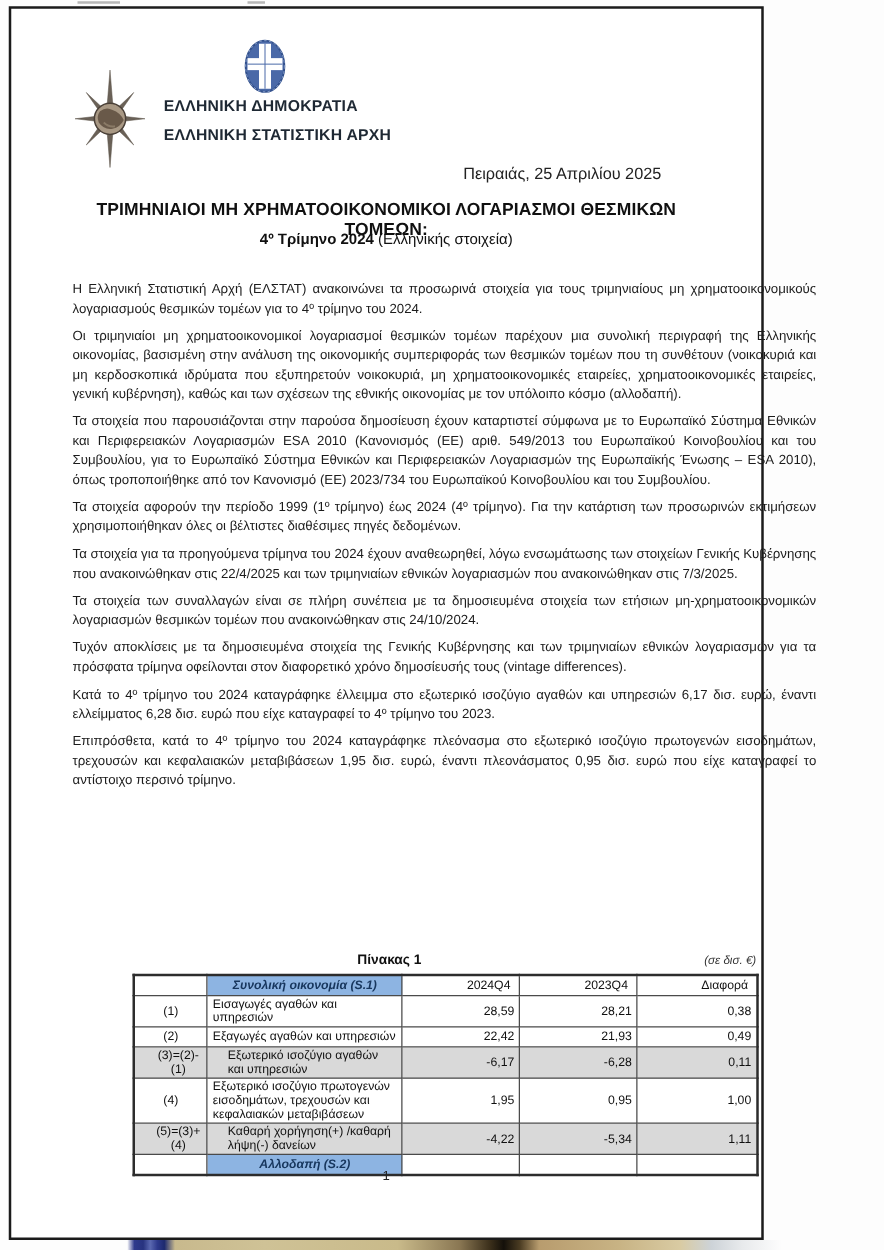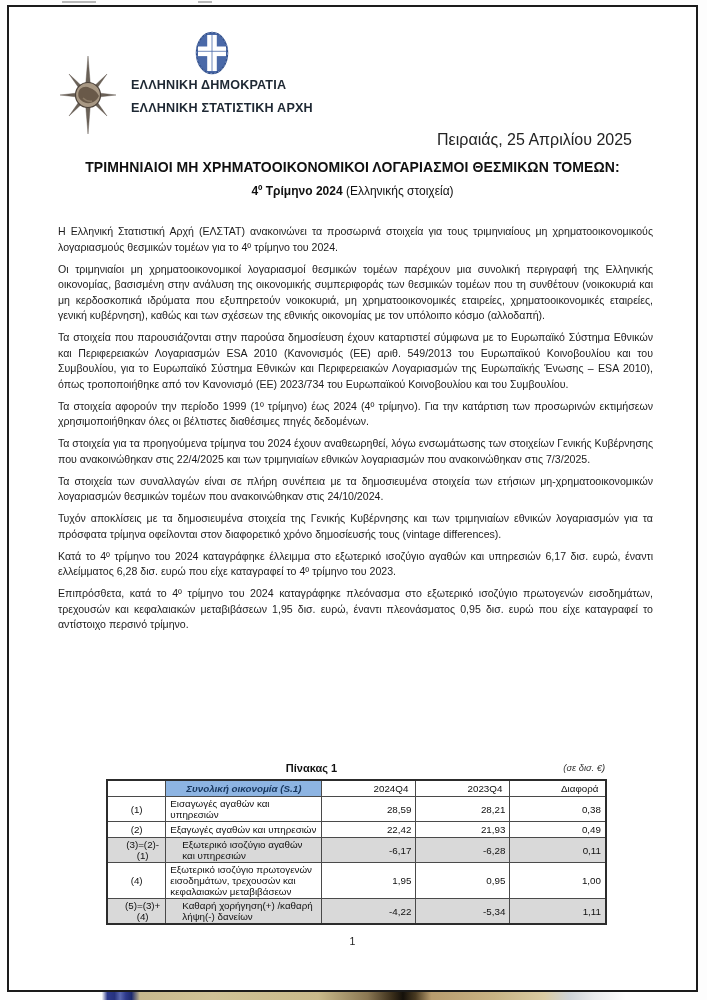--- a/index.html
+++ b/index.html
@@ -7,35 +7,35 @@
     width:707px; height:1000px; position:relative; overflow:hidden;
     background:#fdfdfd;
     font-family:"Liberation Sans", sans-serif;
     -webkit-font-smoothing:antialiased;
   }
   .top-fragment { position:absolute; height:2px; background:#b8b8b8; top:1px; }
   .frag-a { left:62px; width:34px; }
   .frag-b { left:198px; width:14px; }
 
   .page {
-    position:absolute; left:7px; top:5px; width:691px; height:987px;
+    position:absolute; left:7px; top:5px; width:604px; height:987px;
     background:#ffffff; border:2px solid #1b1b1b; box-sizing:border-box;
   }
 
   
   .star-logo { position:absolute; left:50px; top:48px; width:58px; height:80px; }
   .emblem { position:absolute; left:185px; top:23px; width:36px; height:46px; }
   .org-block {
     position:absolute; left:122px; top:67px;
     font-weight:bold; font-size:12.6px; line-height:23px;
     color:#1e2833; letter-spacing:0.2px; white-space:nowrap;
   }
   .dateline {
-    position:absolute; top:124px; right:64px;
-    font-size:16px; color:#222;
+    position:absolute; top:124px; right:80px;
+    font-size:13px; color:#222;
   }
 
   .doc-title {
     position:absolute; top:152px; left:40px; right:40px;
     text-align:center; font-weight:bold; font-size:14px; color:#101010;
     letter-spacing:0.1px;
   }
   .doc-subtitle {
     position:absolute; top:177px; left:40px; right:40px;
     text-align:center; font-size:12px; color:#101010;
@@ -202,20 +202,27 @@
             <td class="num-col">0,95</td>
             <td class="num-col">1,00</td>
           </tr>
           <tr class="shaded">
             <td class="code-col">(5)=(3)+(4)</td>
             <td class="label-col">Καθαρή χορήγηση(+) /καθαρή λήψη(-) δανείων</td>
             <td class="num-col">-4,22</td>
             <td class="num-col">-5,34</td>
             <td class="num-col">1,11</td>
           </tr>
+          <tr>
+            <td class="code-col"></td>
+            <td class="sec-cell label-col">Αλλοδαπή (S.2)</td>
+            <td class="num-col"></td>
+            <td class="num-col"></td>
+            <td class="num-col"></td>
+          </tr>
         </tbody>
     </table>
   </div>
 
   <div class="page-num">1</div>
 </div>
 
 <div class="next-page-strip"></div>
 
 </body></html>

